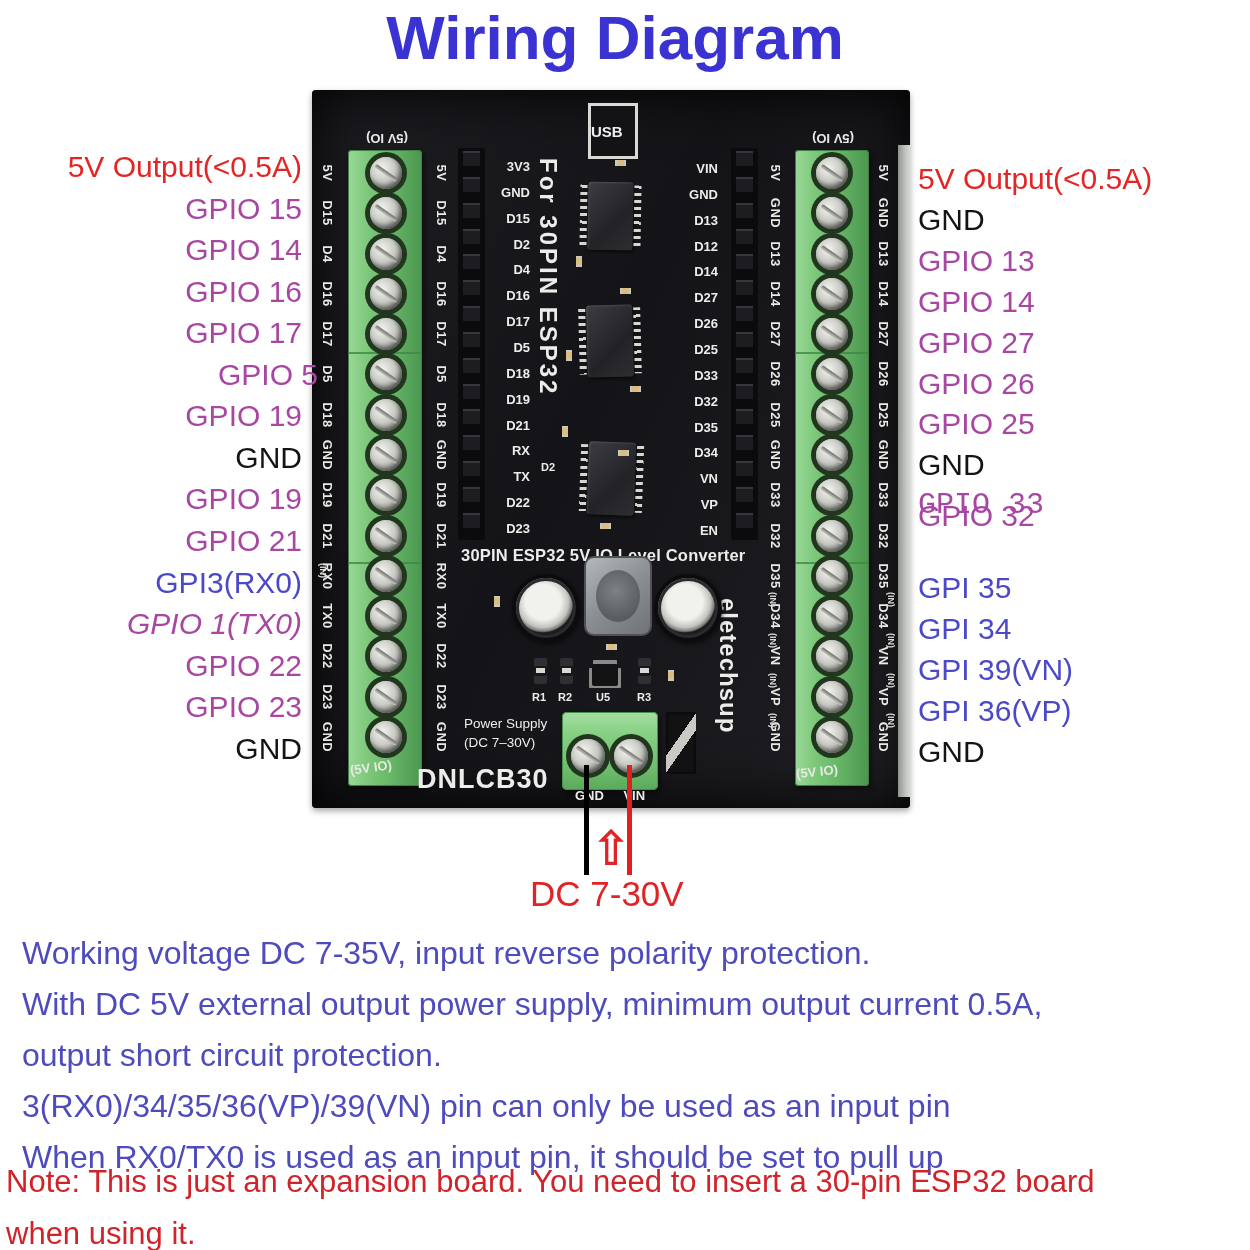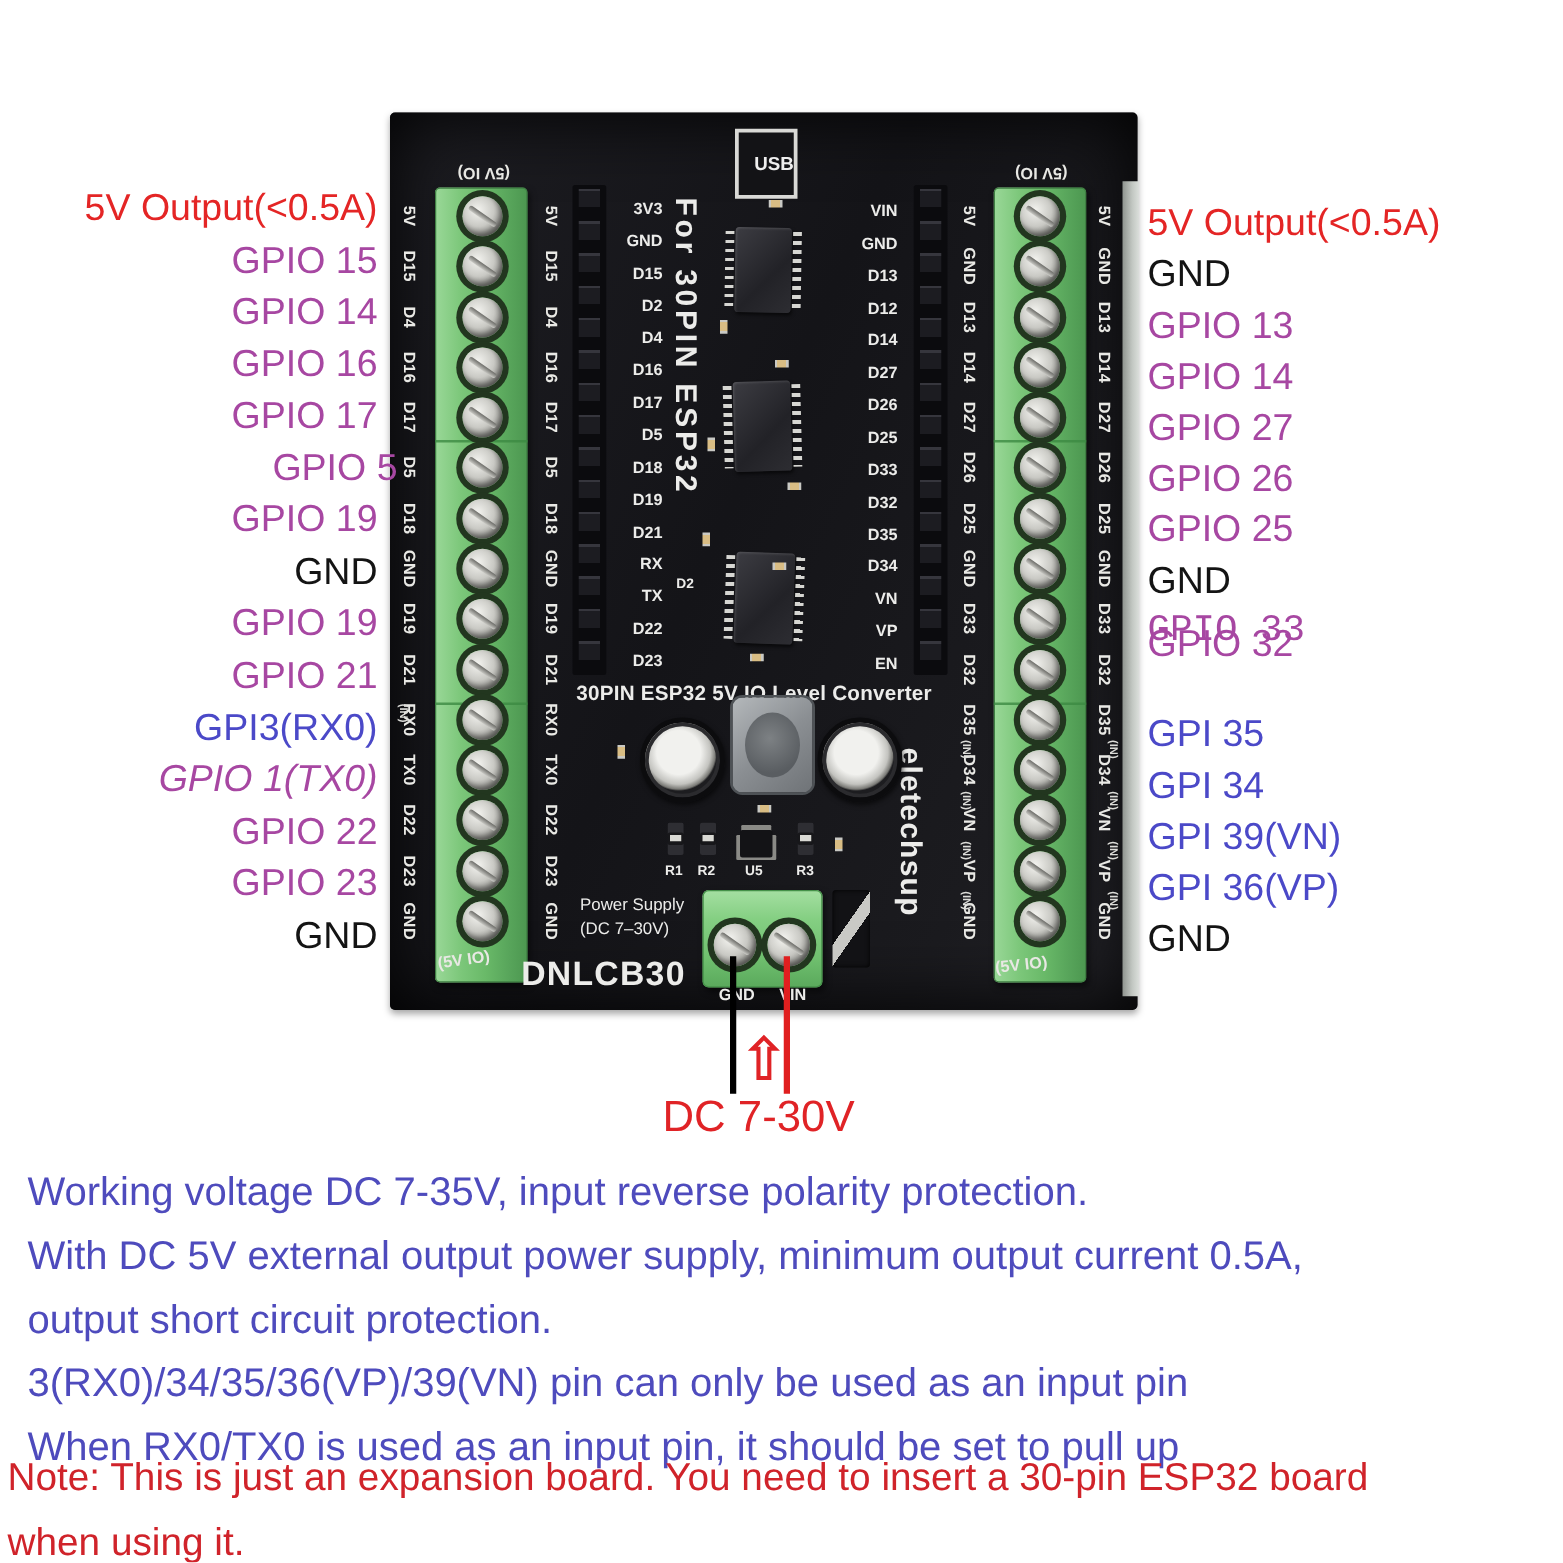--- a/index.html
+++ b/index.html
@@ -7,21 +7,21 @@
          font-family:"Liberation Sans","DejaVu Sans",sans-serif;}
   .title{position:absolute;top:2px;left:0;width:1230px;margin:0;text-align:center;
          font-size:62px;font-weight:600;color:#3a33d1;}
   
   .board{position:absolute;left:312px;top:90px;width:598px;height:718px;border-radius:4px;
          background:linear-gradient(115deg,#1d1d22,#141418 45%,#1b1b1f 80%,#222227);
          box-shadow:inset 0 0 60px #000, 0 3px 6px rgba(0,0,0,.35);}
   .photo-edge{position:absolute;left:898px;top:145px;width:13px;height:652px;
          background:linear-gradient(90deg,#8f948f,#c2c7c2 60%,#dadeda);}
   .usb-box{position:absolute;left:588px;top:103px;width:44px;height:50px;background:#131316;
-         border:3px solid #d9d9d6;display:flex;align-items:center;justify-content:flex-end;
+         border:3px solid #d9d9d6;display:flex;align-items:center;justify-content:flex-start;
          color:#eee;font-weight:bold;font-size:15px;}
   
   .term{position:absolute;top:150px;width:74px;height:636px;border-radius:4px;
         background:linear-gradient(90deg,#9ad898 0%,#7cc77a 28%,#69b968 55%,#58a55b 80%,#4c9750 100%);
         box-shadow:inset 0 0 0 1px #3f7f43, 2px 3px 5px rgba(0,0,0,.5);}
   .term.left{left:348px;} .term.right{left:795px;}
   .seam{position:absolute;left:0;width:100%;height:2px;background:#3c8a42;opacity:.8;}
   .seam.s1{top:202px;} .seam.s2{top:412px;}
   
   .trow{position:absolute;height:40px;}
@@ -112,20 +112,21 @@
   .olabel.r{left:918px;width:330px;text-align:left;}
   
   .notes{position:absolute;left:22px;top:928px;font-size:32px;line-height:51px;color:#4e4bbd;}
   .warning{position:absolute;left:6px;top:1156px;font-size:31px;line-height:52px;color:#d0232a;}
 </style>
 </head>
 <body>
 
 <div class="stage">
 
+  <h1 class="title">Wiring Diagram</h1>
 
   <div class="board"></div>
   <div class="photo-edge"></div>
 
   <div class="usb-box">
     <span>USB</span>
   </div>
 
   <div class="term left">
     <i class="seam s1"></i>

